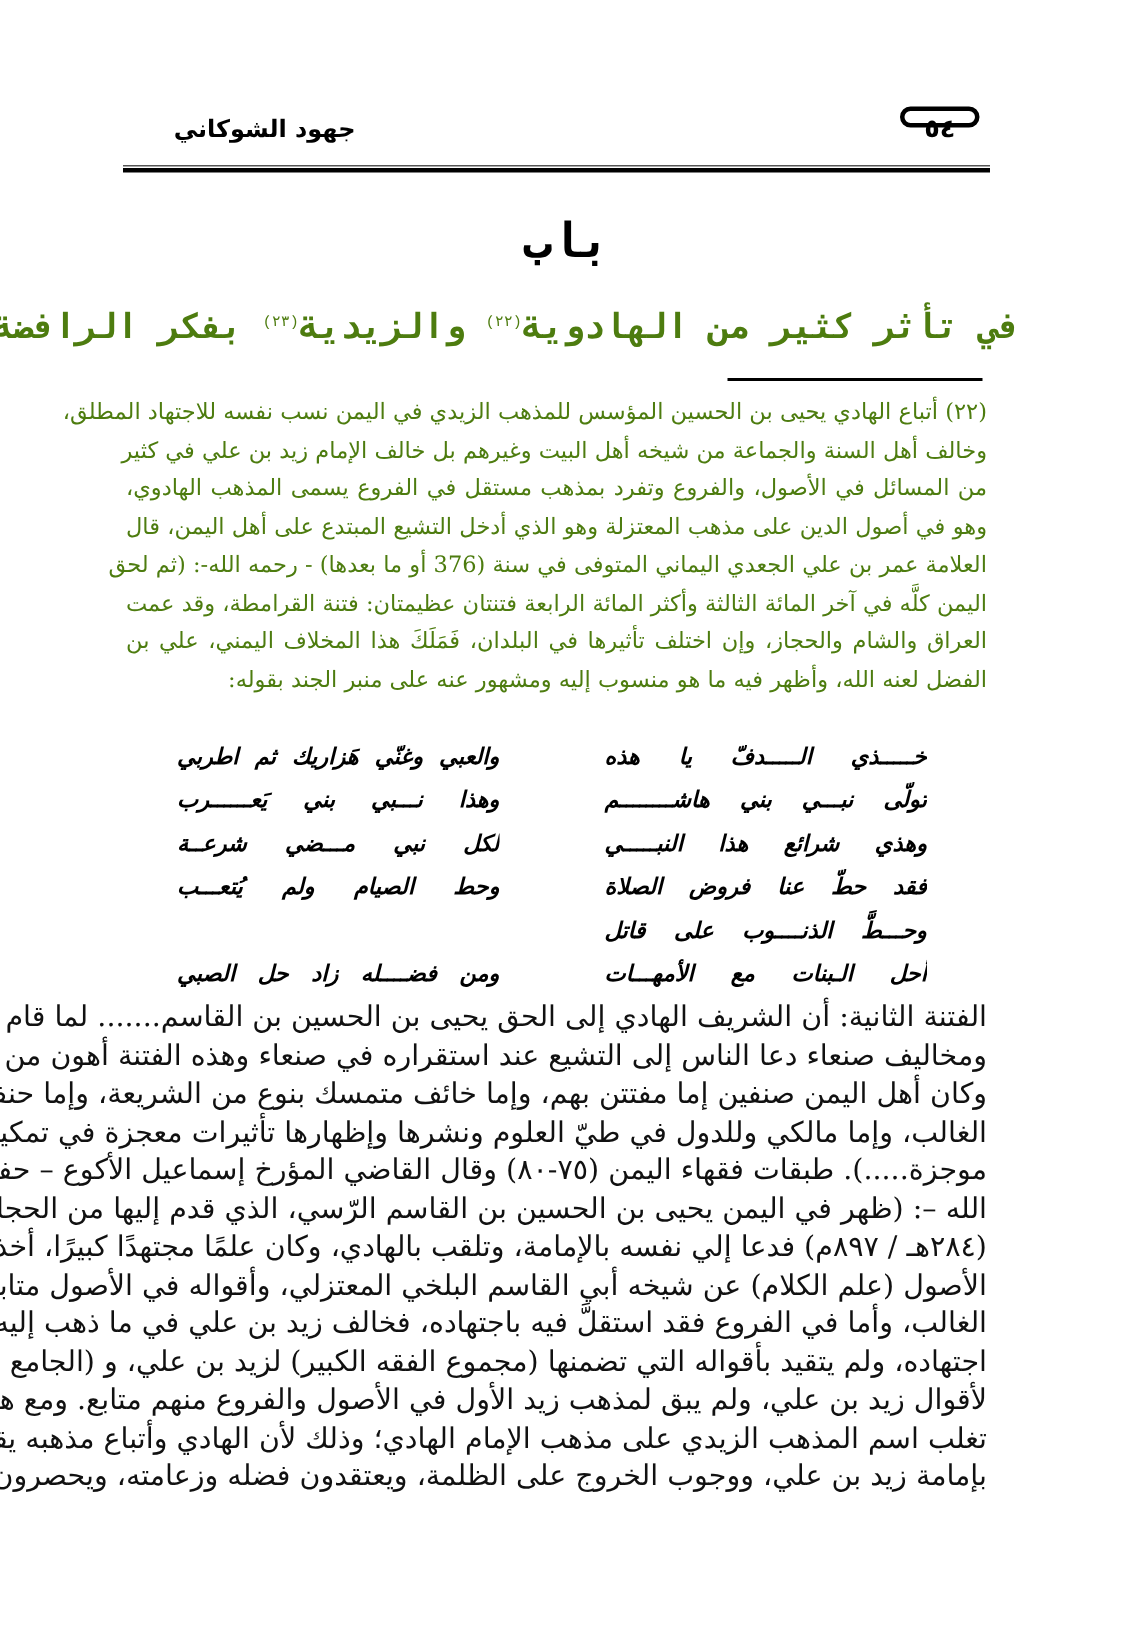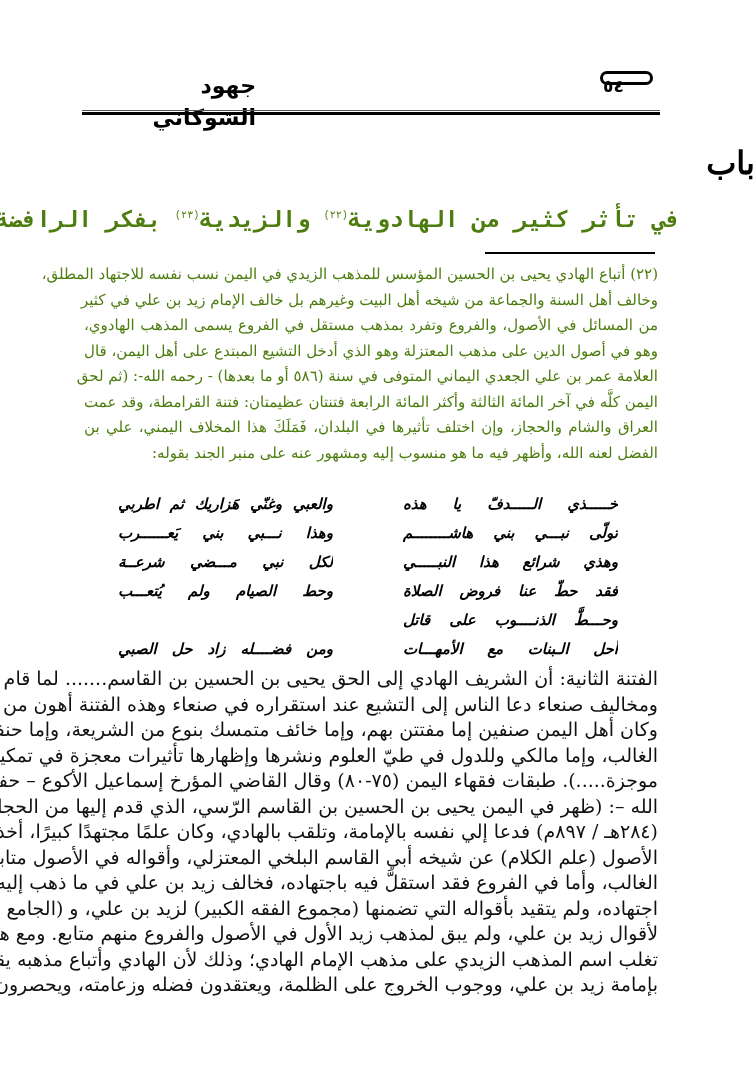--- a/index.html
+++ b/index.html
@@ -17,41 +17,41 @@
     }
     .page {
       position: absolute;
       left: 0; top: 0;
       width: 755px;
       height: 1084px;
     }
     
     .running-title {
       position: absolute;
-      left: 96px;
+      left: 77px;
       top: 70px;
       width: 160px;
       direction: rtl;
       text-align: right;
       font-family: "DejaVu Sans", sans-serif;
       font-weight: bold;
-      font-size: 22px;
+      font-size: 16px;
       line-height: 32px;
       color: #000;
     }
     .page-num-box {
       position: absolute;
       left: 600px;
       top: 71px;
       width: 53px;
       height: 14px;
       border: 3px solid #000;
       border-radius: 7px;
       box-sizing: border-box;
-      text-align: left;
+      text-align: center;
       font-family: "DejaVu Sans", sans-serif;
       font-weight: bold;
       font-size: 17px;
       line-height: 24px;
       color: #000;
     }
     .header-rule {
       position: absolute;
       left: 82px;
       top: 112px;
@@ -66,22 +66,23 @@
       width: 578px;
       height: 1px;
       background: #555;
     }
     
     .chapter-word {
       position: absolute;
       left: 0;
       top: 140px;
       width: 755px;
-      direction: rtl;
-      font-family: Liberation Serif, serif;
+      text-align: center;
+      direction: rtl;
+      font-family: Liberation Mono, monospace;
       font-weight: bold;
       font-size: 32px;
       line-height: 46px;
       color: #000;
     }
     .chapter-title {
       position: absolute;
       left: 80px;
       top: 196px;
       width: 600px;
@@ -189,21 +190,21 @@
 
   <div class="chapter-title"><span>في تأثر كثير من الهادوية</span><sup>(٢٢)</sup><span> والزيدية</span><sup>(٢٣)</sup><span> بفكر الرافضة</span></div>
 
   <div class="footnote-rule"></div>
 
   <div class="body-block">
     <span class="line">(٢٢) أتباع الهادي يحيى بن الحسين المؤسس للمذهب الزيدي في اليمن نسب نفسه للاجتهاد المطلق،</span>
     <span class="line">وخالف أهل السنة والجماعة من شيخه أهل البيت وغيرهم بل خالف الإمام زيد بن علي في كثير</span>
     <span class="line">من المسائل في الأصول، والفروع وتفرد بمذهب مستقل في الفروع يسمى المذهب الهادوي،</span>
     <span class="line">وهو في أصول الدين على مذهب المعتزلة وهو الذي أدخل التشيع المبتدع على أهل اليمن، قال</span>
-    <span class="line">العلامة عمر بن علي الجعدي اليماني المتوفى في سنة (٥٨٦ أو ما بعدها) - رحمه الله-: (ثم لحق</span>
+    <span class="line">العلامة عمر بن علي الجعدي اليماني المتوفى في سنة (376 أو ما بعدها) - رحمه الله-: (ثم لحق</span>
     <span class="line">اليمن كلَّه في آخر المائة الثالثة وأكثر المائة الرابعة فتنتان عظيمتان: فتنة القرامطة، وقد عمت</span>
     <span class="line">العراق والشام والحجاز، وإن اختلف تأثيرها في البلدان، فَمَلَكَ هذا المخلاف اليمني، علي بن</span>
     <span class="line last">الفضل لعنه الله، وأظهر فيه ما هو منسوب إليه ومشهور عنه على منبر الجند بقوله:</span>
   </div>
 
   <div class="poetry">
     <div class="verse">
       <span class="hemistich">خـــــذي الـــــدفّ يا هذه</span>
       <span class="hemistich">والعبي وغنّي هَزاريك ثم اطربي</span>
     </div>

